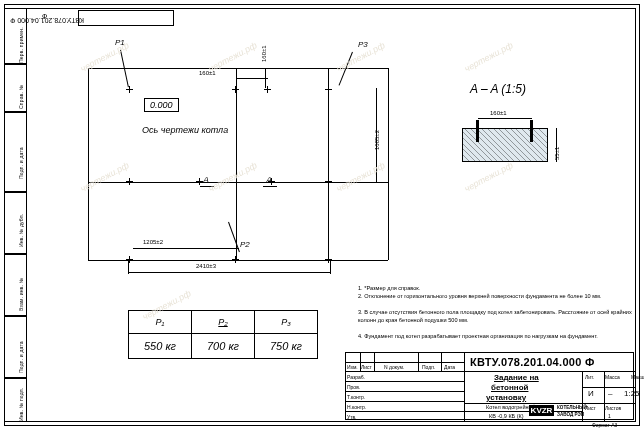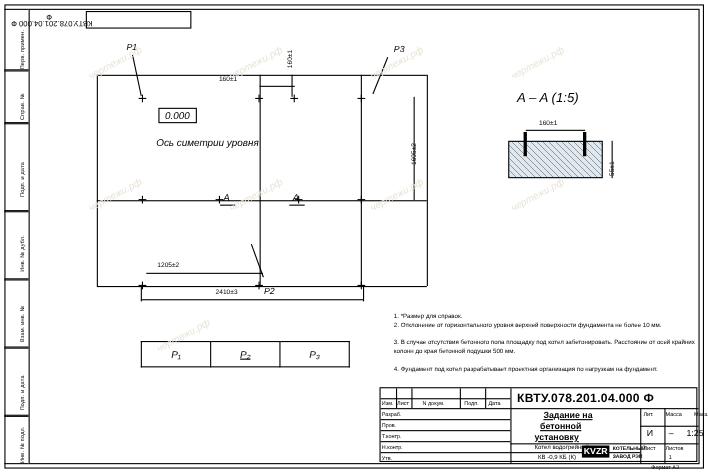--- a/index.html
+++ b/index.html
@@ -119,25 +119,25 @@
     <div class="ln" style="left:0;top:3px;width:7px;height:0.8px;"></div>
       <div class="ln" style="left:3px;top:0;width:0.8px;height:7px;"></div>
   </div>
 
   <div class="lab it" style="left:115px;top:38px;font-size:8px;">P1</div>
   <div class="ln" style="left:120px;top:50px;width:0.8px;height:38px;transform:rotate(-12deg);transform-origin:top;"></div>
 
   <div class="lab it" style="left:358px;top:40px;font-size:8px;">P3</div>
   <div class="ln" style="left:352px;top:52px;width:0.8px;height:36px;transform:rotate(22deg);transform-origin:top;"></div>
 
-  <div class="lab it" style="left:240px;top:260px;font-size:8px;">P2</div>
+  <div class="lab it" style="left:240px;top:240px;font-size:8px;">P2</div>
   <div class="ln" style="left:228px;top:222px;width:0.8px;height:32px;transform:rotate(-20deg);transform-origin:top;"></div>
 
   <div class="zero" style="left:144px;top:98px;">0.000</div>
-  <div class="cap" style="left:142px;top:125px;">Ось симетрии уровня</div>
+  <div class="cap" style="left:142px;top:125px;">Ось чертежи котла</div>
 
   <div class="lab it" style="left:203px;top:175px;font-size:9px;">A</div>
   <div class="lab it" style="left:266px;top:175px;font-size:9px;">A</div>
   <div class="ln" style="left:200px;top:186px;width:14px;height:1.2px;"></div>
   <div class="ln" style="left:263px;top:186px;width:14px;height:1.2px;"></div>
 
   <div class="ln" style="left:236px;top:78px;width:32px;height:0.8px;"></div>
   <div class="dim" style="left:199px;top:70px;">160±1</div>
   <div class="dim" style="left:261px;top:62px;transform:rotate(-90deg);transform-origin:0 0;">160±1</div>
   <div class="ln" style="left:265px;top:68px;width:0.8px;height:20px;"></div>
@@ -162,20 +162,25 @@
   <div class="dim" style="left:490px;top:110px;">160±1</div>
   <div class="ln" style="left:556px;top:128px;width:0.8px;height:34px;"></div>
   <div class="dim" style="left:554px;top:160px;transform:rotate(-90deg);transform-origin:0 0;">55±1</div>
 
   <table style="left:128px;top:310px;">
     <tbody>
         <tr>
       <td style="width:62px;height:22px;font-size:9px;font-style:italic;">P₁</td>
       <td style="width:62px;height:22px;font-size:9px;font-style:italic;text-decoration:underline;">P₂</td>
       <td style="width:62px;height:22px;font-size:9px;font-style:italic;">P₃</td>
+    </tr>
+    <tr>
+      <td style="height:24px;font-size:11px;font-style:italic;">550 кг</td>
+      <td style="height:24px;font-size:11px;font-style:italic;">700 кг</td>
+      <td style="height:24px;font-size:11px;font-style:italic;">750 кг</td>
     </tr>
   </tbody>
     </table>
 
   <div class="notes" style="left:358px;top:284px;">1. *Размер для справок.</div>
   <div class="notes" style="left:358px;top:292px;">2. Отклонение от горизонтального уровня верхней поверхности фундамента не более 10 мм.</div>
   <div class="notes" style="left:358px;top:308px;">3. В случае отсутствия бетонного пола площадку под котел забетонировать. Расстояние от осей крайних колонн до края бетонной подушки 500 мм.</div>
   <div class="notes" style="left:358px;top:332px;">4. Фундамент под котел разрабатывает проектная организация по нагрузкам на фундамент.</div>
 
   <div id="tb">

